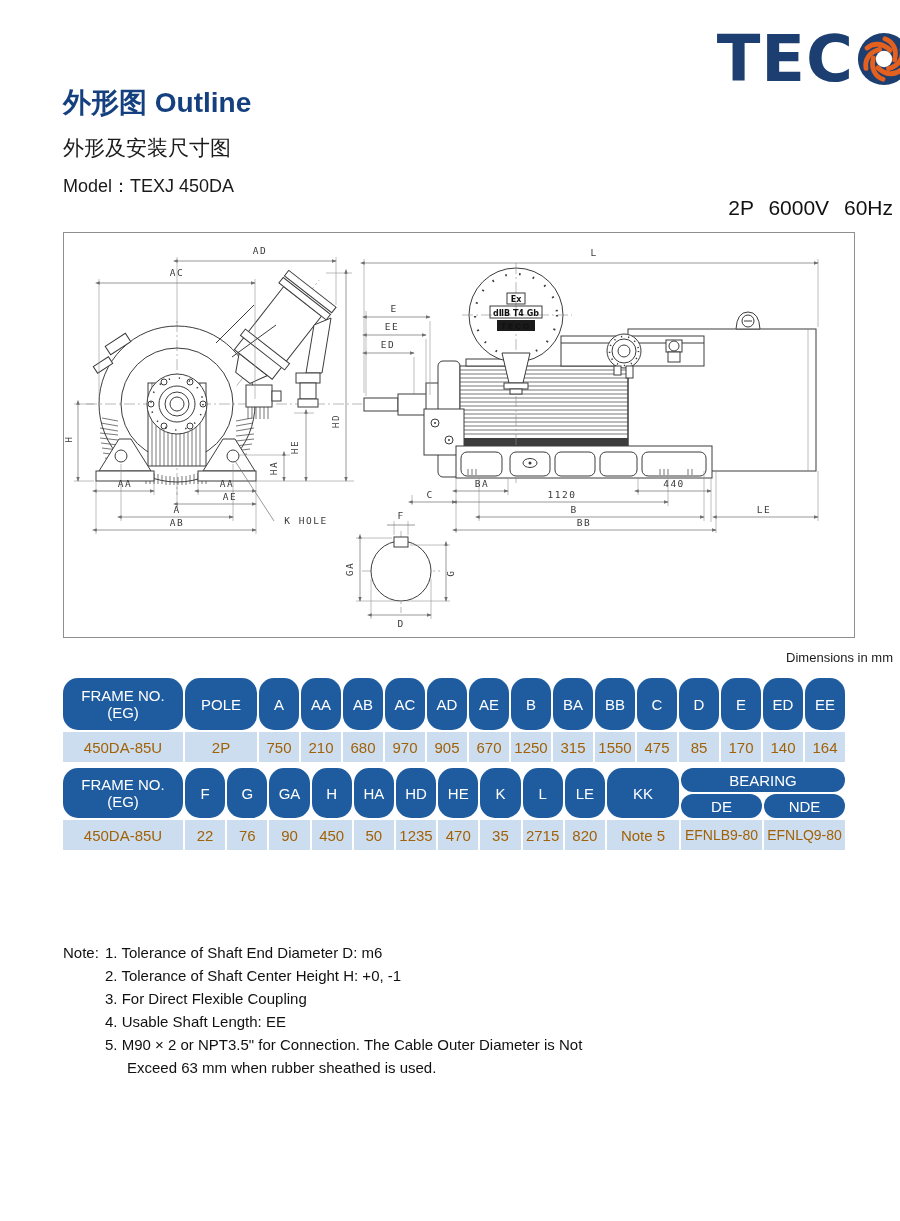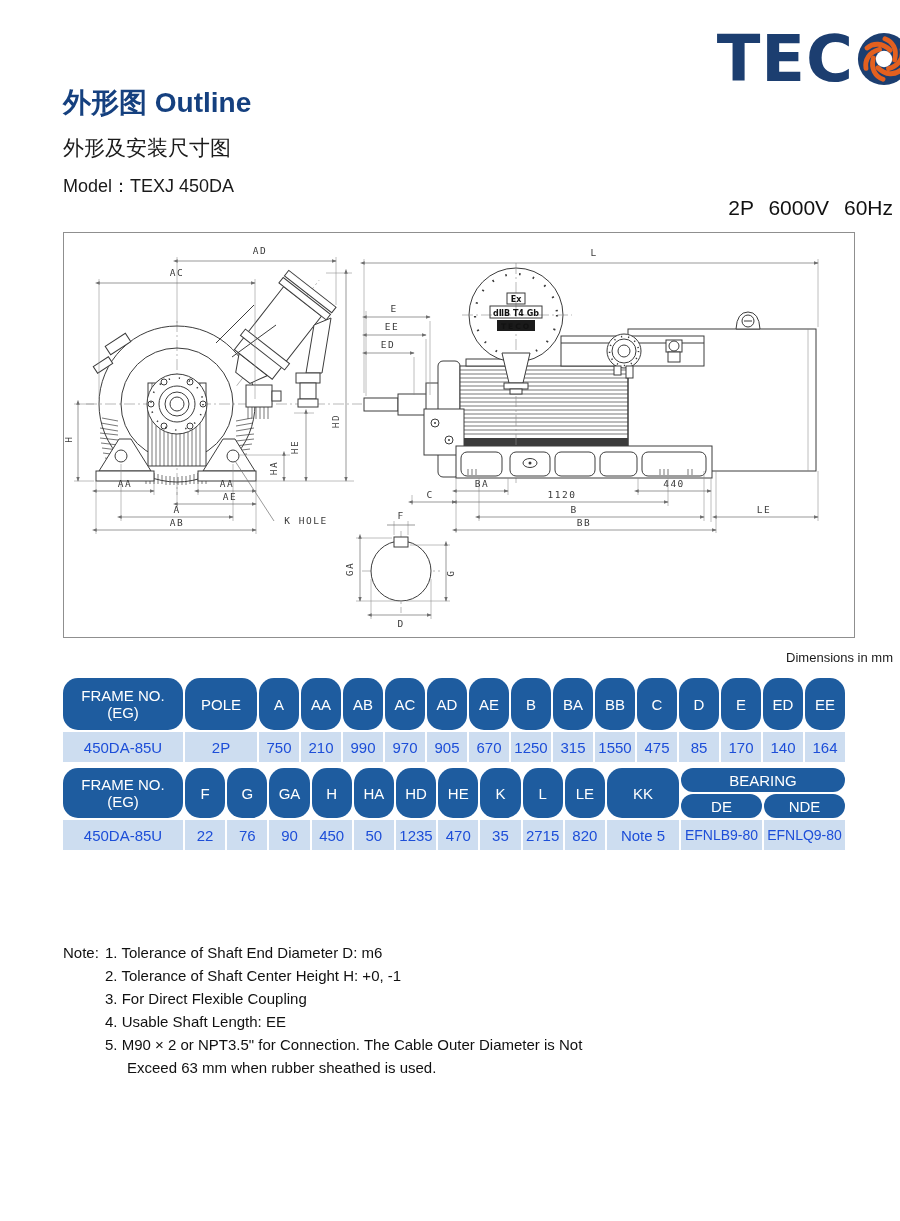--- a/index.html
+++ b/index.html
@@ -25,21 +25,21 @@
   .cl{fill:none;stroke:#8a8a8a;stroke-width:.6;stroke-dasharray:11 3 2 3;}
   .dotb{fill:none;stroke:#3c3c3c;stroke-width:2.2;stroke-dasharray:1.6 12.4;}
   text.dl{font-family:"DejaVu Sans Mono",monospace;font-size:9.5px;fill:#3a3a3a;letter-spacing:1.5px;text-anchor:middle;}
   text.st{font-family:"DejaVu Sans",sans-serif;font-weight:bold;fill:#111;text-anchor:middle;}
   .dims-note{position:absolute;right:55px;top:650px;font-size:13px;color:#1a1a1a;}
   
   .tables{position:absolute;left:61px;top:676px;width:786px;}
   table{border-collapse:separate;border-spacing:2px;width:100%;table-layout:fixed;}
   .t2{margin-top:2px;}
   th{background:#1e5c9f;color:#fff;font-weight:normal;font-size:15px;text-align:center;padding:0;border-radius:15px;}
-  td{background:#cdddf0;color:#1d4ed8;font-size:15px;text-align:center;padding:0;}
+  td{background:#cdddf0;color:#a16207;font-size:15px;text-align:center;padding:0;}
   .t1 .hrow th{height:52px;}
   .t1 .drow td{height:30px;}
   .t2 .h1 th{height:24px;}
   .t2 .h2 th{height:24px;}
   .t2 .drow td{height:30px;}
   .frame-l2{display:block;}
   
   .notes{position:absolute;left:63px;top:941px;font-size:15px;color:#111;line-height:23px;}
   .note-first{display:flex;}
   .note-label{width:42px;flex:none;}
@@ -322,21 +322,21 @@
         <th>D</th>
         <th>E</th>
         <th>ED</th>
         <th>EE</th>
       </tr>
       <tr class="drow">
         <td>450DA-85U</td>
         <td>2P</td>
         <td>750</td>
         <td>210</td>
-        <td>990</td>
+        <td>680</td>
         <td>970</td>
         <td>905</td>
         <td>670</td>
         <td>1250</td>
         <td>315</td>
         <td>1550</td>
         <td>475</td>
         <td>85</td>
         <td>170</td>
         <td>140</td>

